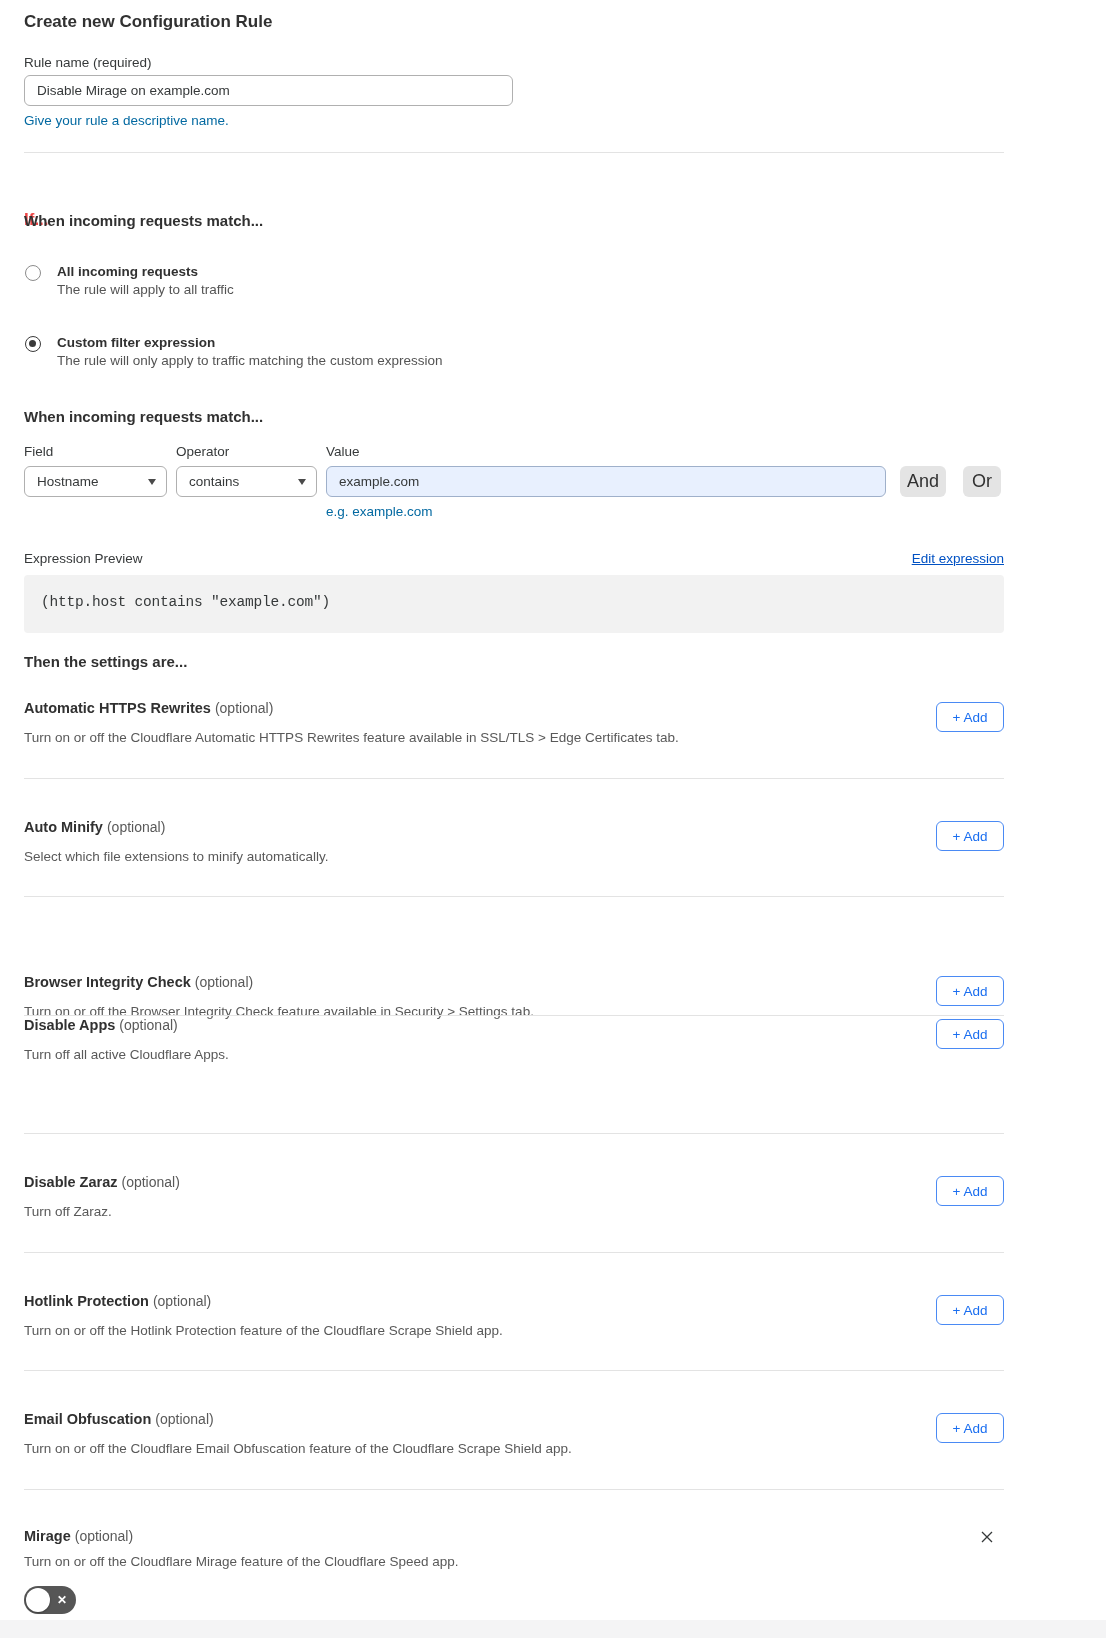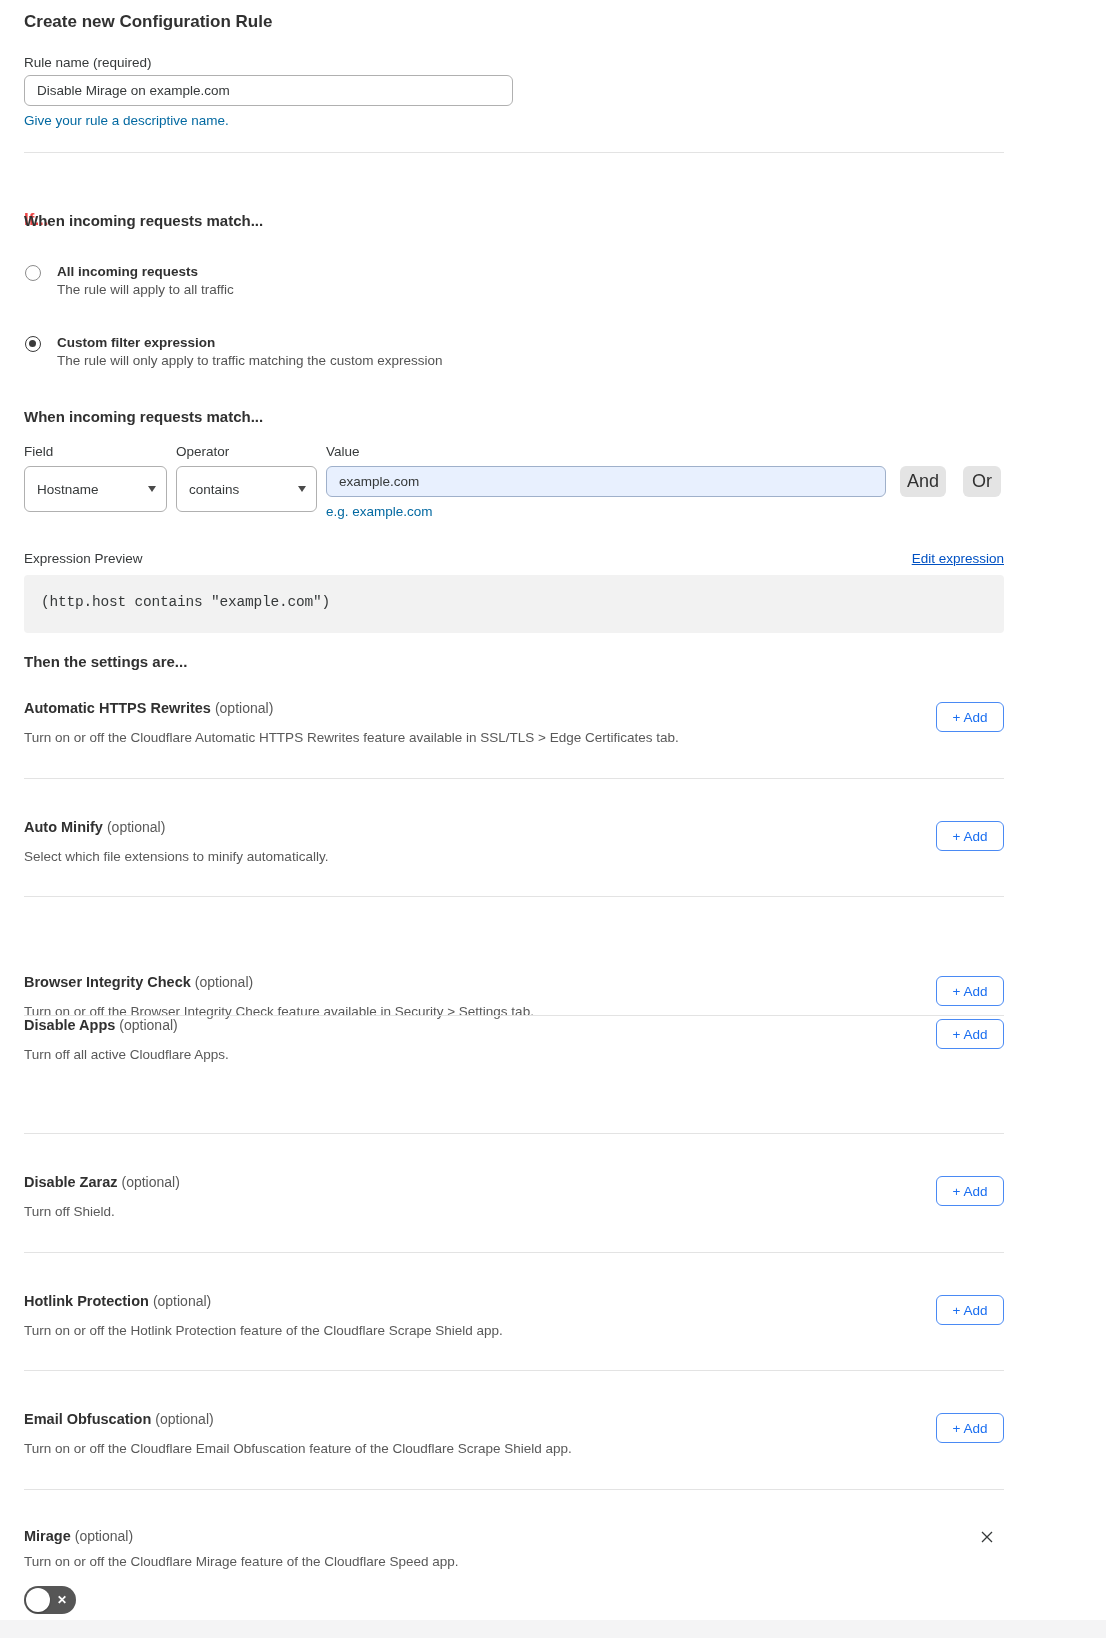--- a/index.html
+++ b/index.html
@@ -16,21 +16,21 @@
   .divider { position:absolute; left:24px; width:980px; height:1px; background:#e3e3e3; }
 
   .text-input {
     height:31px; border:1px solid #b0b0b0; border-radius:6px; background:#fff;
     font-family:"Liberation Sans", sans-serif; font-size:13.5px; color:#36393a;
     padding:0 12px; outline:none;
   }
   .value-input { background:#e8f0fe; border-color:#9fb0ca; }
 
   .select {
-    position:absolute; height:46px; border:1px solid #b0b0b0; border-radius:6px; background:#fff;
+    position:absolute; height:31px; border:1px solid #b0b0b0; border-radius:6px; background:#fff;
     display:flex; align-items:center; justify-content:space-between; padding:0 10px 0 12px;
     font-size:13.5px; color:#36393a; cursor:pointer;
   }
   .caret { width:0; height:0; border-left:4.5px solid transparent; border-right:4.5px solid transparent; border-top:6px solid #4a4a4a; }
 
   .gray-btn {
     position:absolute; height:31px; background:#e4e4e4; border:none; border-radius:6px;
     font-family:"Liberation Sans", sans-serif; font-size:18px; color:#313131; cursor:pointer;
   }
 
@@ -150,21 +150,21 @@
 
   <div class="setting-row" style="top:1000px; height:60px;margin-top:16px;">
     <span class="setting-title">Disable Apps</span><span class="optional">(optional)</span>
     <div class="setting-desc">Turn off all active Cloudflare Apps.</div>
     <button class="add-btn">+ Add</button>
   </div>
   <div class="divider" style="top:1133px;"></div>
 
   <div class="setting-row" style="top:1173px; height:60px;">
     <span class="setting-title">Disable Zaraz</span><span class="optional">(optional)</span>
-    <div class="setting-desc">Turn off Shield.</div>
+    <div class="setting-desc">Turn off Zaraz.</div>
     <button class="add-btn">+ Add</button>
   </div>
   <div class="divider" style="top:1252px;"></div>
 
   <div class="setting-row" style="top:1292px; height:60px;">
     <span class="setting-title">Hotlink Protection</span><span class="optional">(optional)</span>
     <div class="setting-desc">Turn on or off the Hotlink Protection feature of the Cloudflare Scrape Shield app.</div>
     <button class="add-btn">+ Add</button>
   </div>
   <div class="divider" style="top:1370px;"></div>

